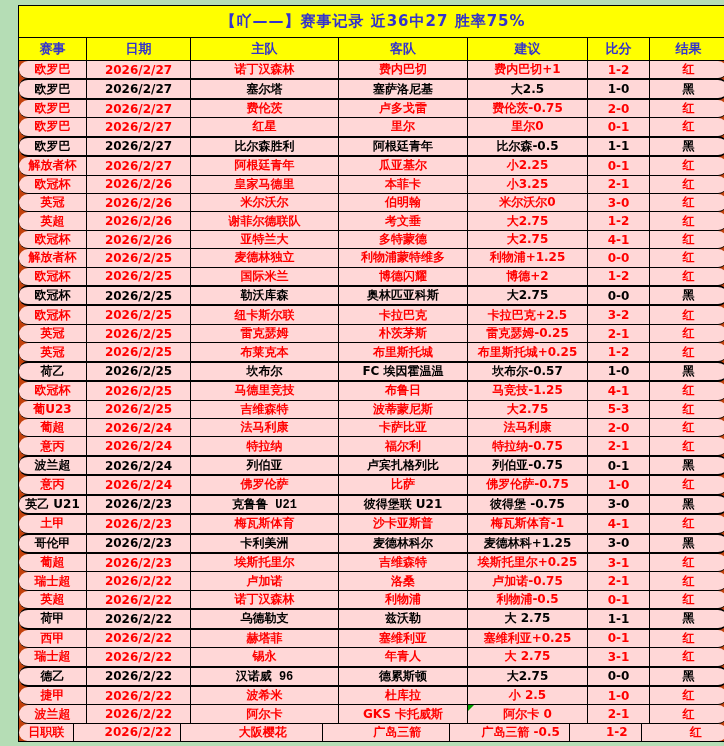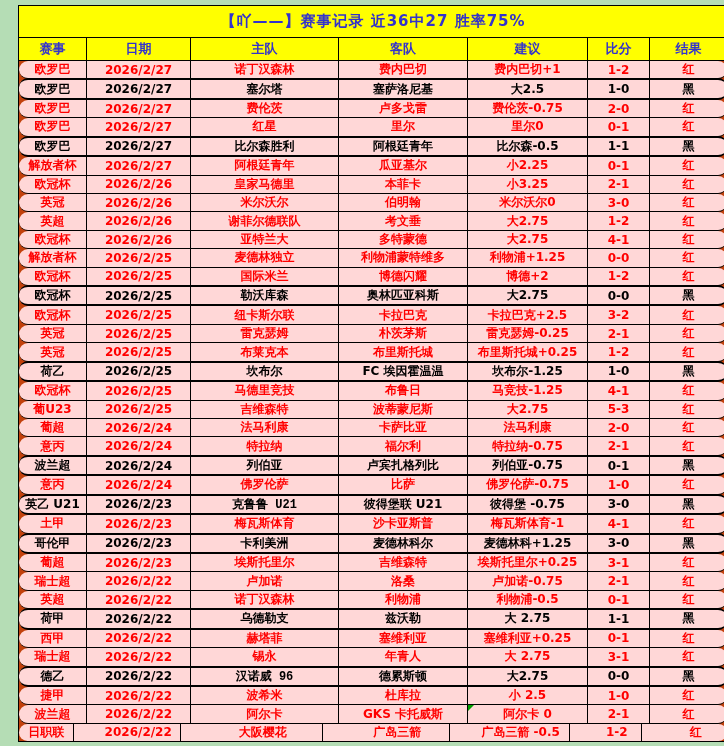--- a/index.html
+++ b/index.html
@@ -269,21 +269,21 @@
     <div class="cell c6">红</div>
   </div>
       <div class="row loss">
     <div class="cell c0">荷乙</div>
     <div class="cell c1">2026/2/25</div>
     <div class="cell c2">坎布尔</div>
     <div class="cell c3">
           <span>FC 埃因霍温温</span>
         </div>
     <div class="cell c4">
-          <span>坎布尔-1.25</span>
+          <span>坎布尔-0.57</span>
         </div>
     <div class="cell c5">1-0</div>
     <div class="cell c6">黑</div>
   </div>
       <div class="row win">
     <div class="cell c0">欧冠杯</div>
     <div class="cell c1">2026/2/25</div>
     <div class="cell c2">马德里竞技</div>
     <div class="cell c3">
           <span>布鲁日</span>

